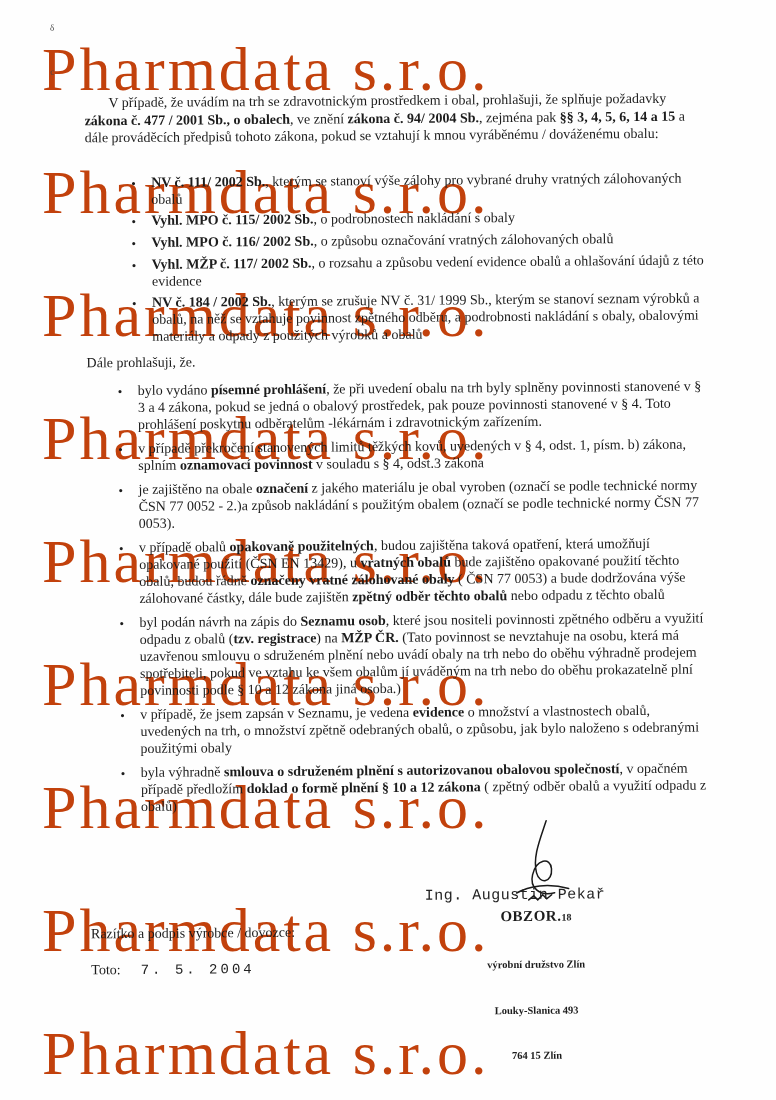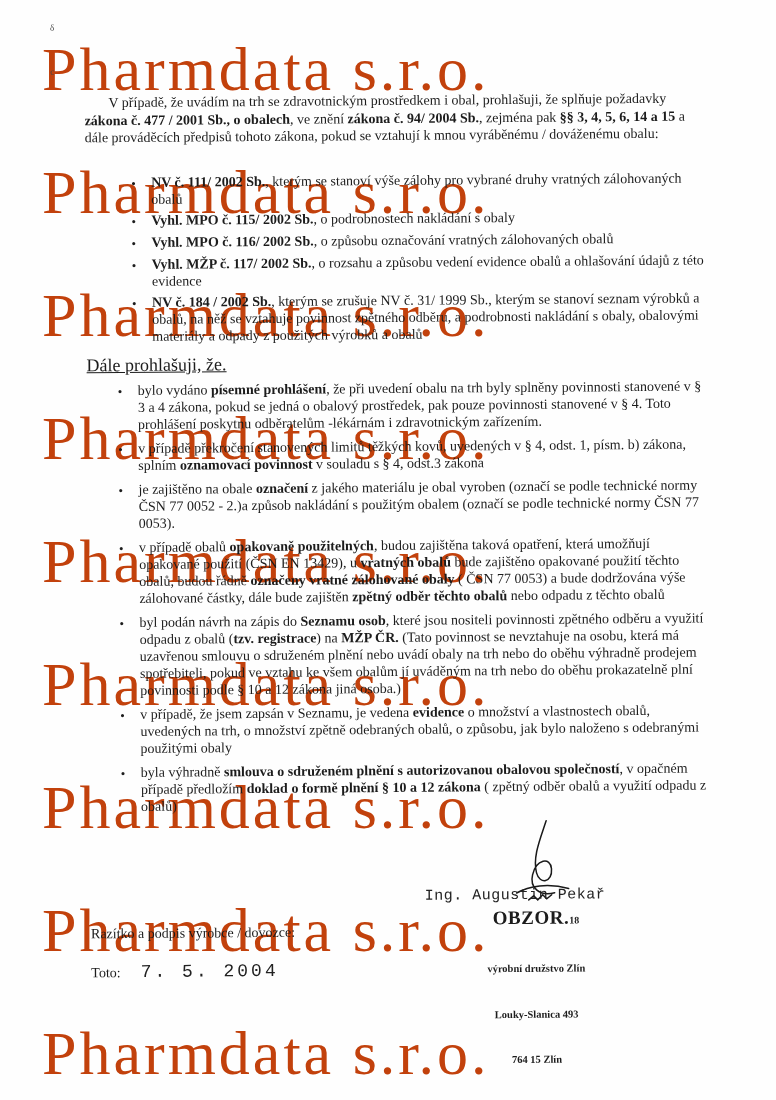--- a/index.html
+++ b/index.html
@@ -16,42 +16,42 @@
     color:#c2410c; white-space:nowrap;
     z-index:0; user-select:none;
   }
   .content { position:absolute; inset:0; z-index:1; transform:rotate(-0.45deg); transform-origin:388px 550px; }
   .artifact { position:absolute; font-size:9px; color:#444; font-family:"Liberation Serif", serif; }
   .intro {
     position:absolute; left:88px; top:92px; width:624px;
     font-size:14px; line-height:17.5px; text-indent:24px;
   }
   .list1 { position:absolute; left:134px; top:172px; width:578px; }
-  .heading { position:absolute; left:88px; top:353px; font-size:18px; text-decoration:underline; }
+  .heading { position:absolute; left:88px; top:353px; font-size:14px; }
   .list2 { position:absolute; left:119px; top:380px; width:590px; }
   .li { display:flex; font-size:14px; line-height:17px; margin-bottom:4px; }
   .list2 .li { margin-bottom:7px; }
   .bullet { width:20px; flex:0 0 20px; font-size:13px; padding-top:1px; }
   .li-text { flex:1; }
   .li-text span.b, .intro span.b { font-weight:700; }
   .sig-svg { position:absolute; left:492px; top:818px; }
   .sig-name {
     position:absolute; left:422px; top:888px;
     font-family:"Liberation Mono", monospace;
     font-size:15px; letter-spacing:0.5px; white-space:nowrap; color:#222;
   }
   .company { position:absolute; left:452px; top:908px; width:162px; text-align:center; }
   .company-line { white-space:nowrap; }
-  .company-name { font-size:19px; font-weight:700; letter-spacing:0.5px; }
+  .company-name { font-size:15px; font-weight:700; letter-spacing:0.5px; }
   .company-no { font-size:10px; font-weight:700; }
   .addr { font-size:10.5px; font-weight:700; line-height:11.5px;margin-top:34px; }
   .stamp { position:absolute; left:88px; top:924px; font-size:14px; }
   .date { position:absolute; left:88px; top:960px; font-size:14px; }
   .date-value {
-    font-family:"Liberation Mono", monospace; font-size:18px;
+    font-family:"Liberation Mono", monospace; font-size:14px;
     letter-spacing:3px; margin-left:20px; color:#222;
   }
 </style>
 </head>
 <body>
 
 <div class="page">
 
   <div class="wm" style="top:34px">Pharmdata s.r.o.</div>
   <div class="wm" style="top:157px">Pharmdata s.r.o.</div>

